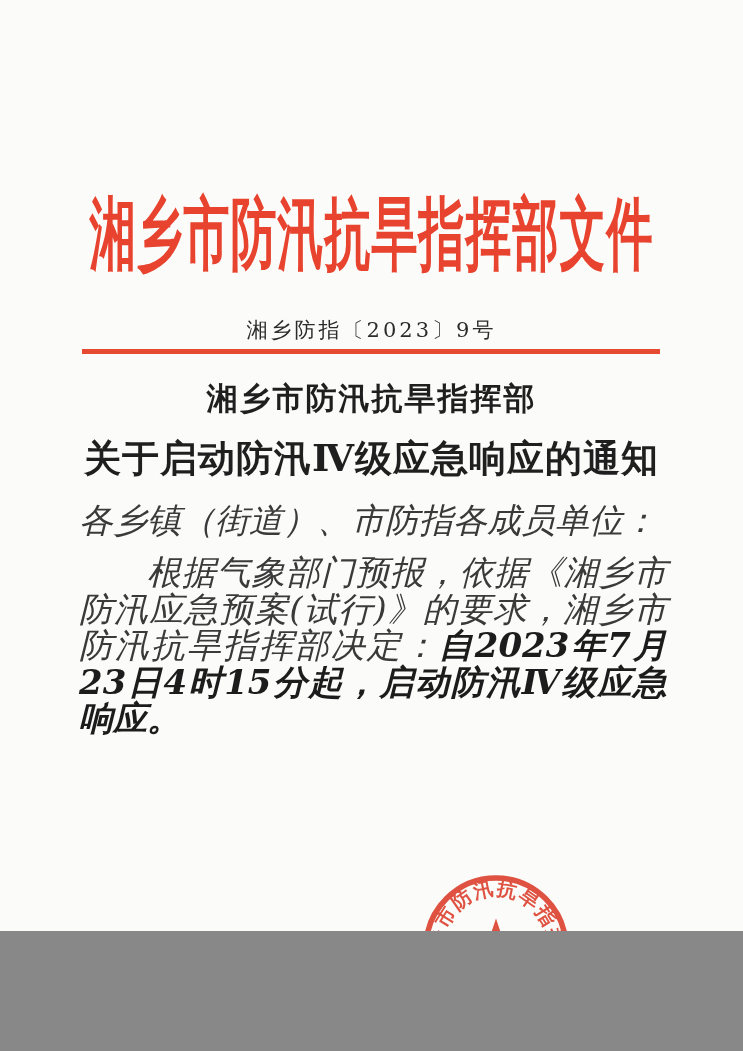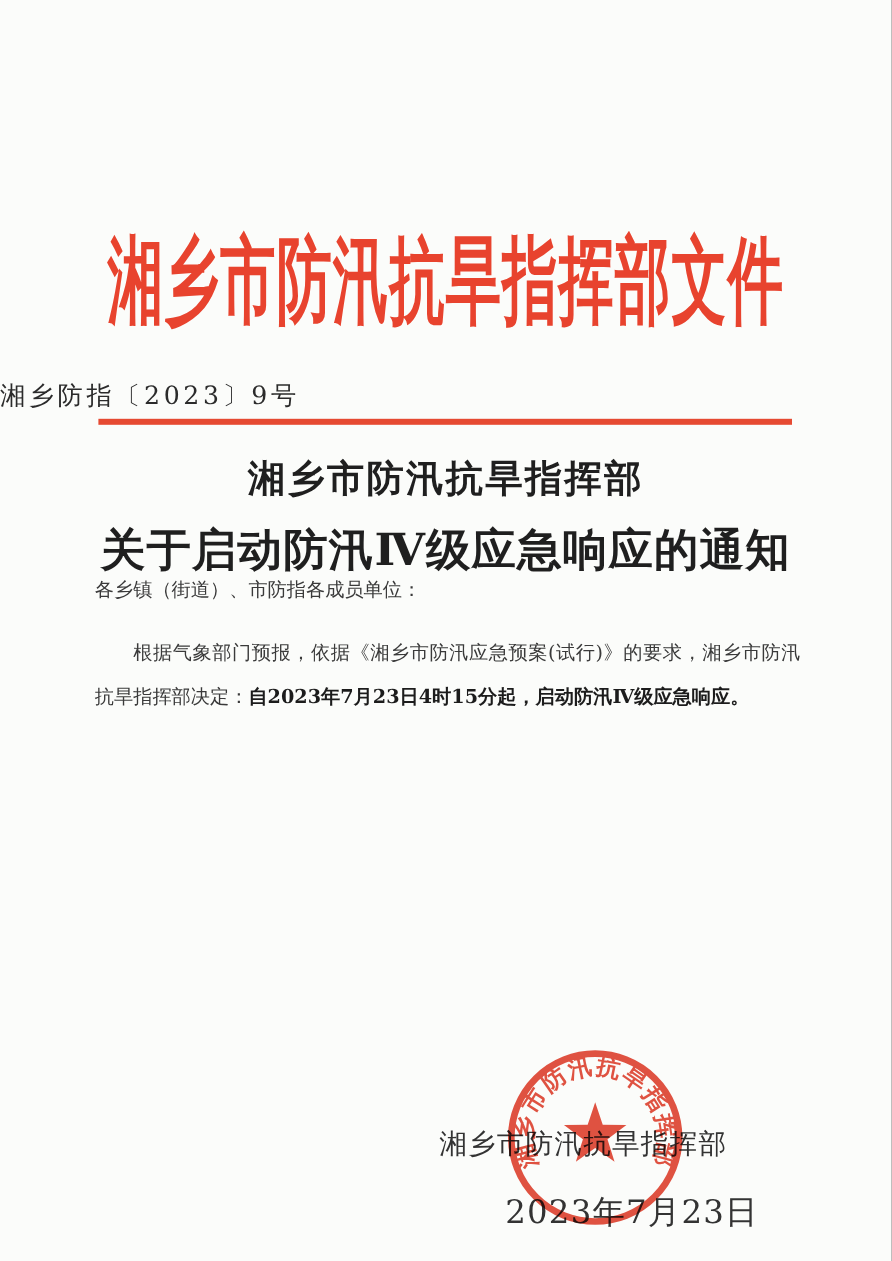--- a/index.html
+++ b/index.html
@@ -1,55 +1,56 @@
 <!DOCTYPE html>
 <html><head>
 <meta charset="utf-8">
 <style>
   html,body{margin:0;padding:0;background:#888;}
   .page{
     position:relative;
-    width:743px;height:1051px;
+    width:743px;height:931px;
     margin:0 auto;
     background:#fbfcfa;
     overflow:hidden;
     font-family:"DejaVu Serif","Liberation Serif",serif;
   }
   .red-header{
     position:absolute;top:182px;left:0;width:743px;
     text-align:center;
     font-size:46px;font-weight:bold;
     letter-spacing:1px;
     color:#e8432e;
     transform:scaleY(1.72);
     transform-origin:center top;
     white-space:nowrap;
   }
   .doc-number{
     position:absolute;top:316px;left:0;width:743px;
-    text-align:left;
+    text-align:center;
     font-size:21px;letter-spacing:3px;
     color:#2b2b2b;
   }
   .red-line{
     position:absolute;top:349px;left:82px;
     width:578px;height:5px;
     background:#e64a32;
   }
   .doc-title{
     position:absolute;top:378px;left:0;width:743px;
     text-align:center;color:#1f1f1f;font-weight:bold;
   }
   .doc-title .t1{font-size:31px;letter-spacing:2px;margin:0 0 14px 0;}
   .doc-title .t2{font-size:37px;letter-spacing:1px;margin:0;}
   .body-text{
-    position:absolute;top:474px;left:79px;width:588px;
-    font-size:16px;line-height:36.4px;
+    position:absolute;top:502px;left:79px;width:588px;
+    font-size:34px;line-height:36.4px;
     color:#3a3a3a;
     text-align:justify;
+    font-style:italic;
   }
   .body-text p{margin:0;}
   .body-text p.indent{text-indent:2em;margin-top:16px;}
   .body-text .bold{font-weight:bold;color:#1c1c1c;}
   .signature{
     position:absolute;top:938px;left:366px;
     font-size:23px;letter-spacing:1px;color:#333;
     white-space:nowrap;
   }
   .sign-date{

